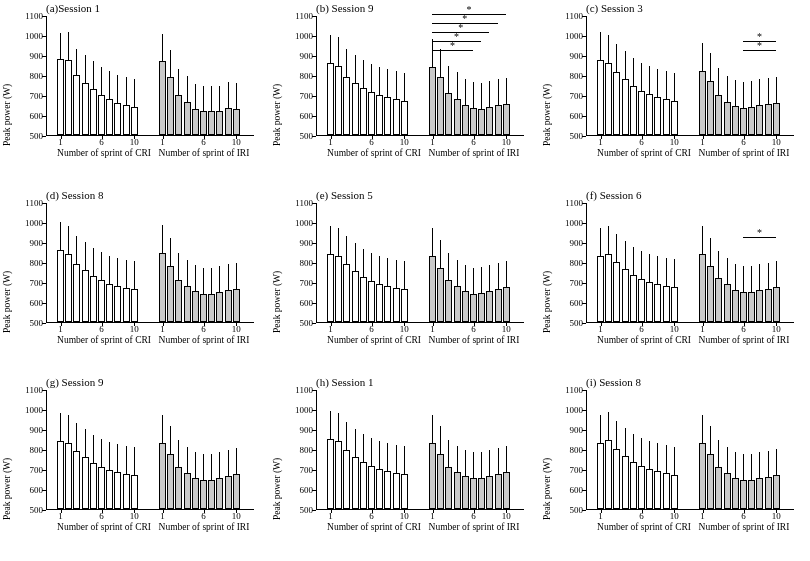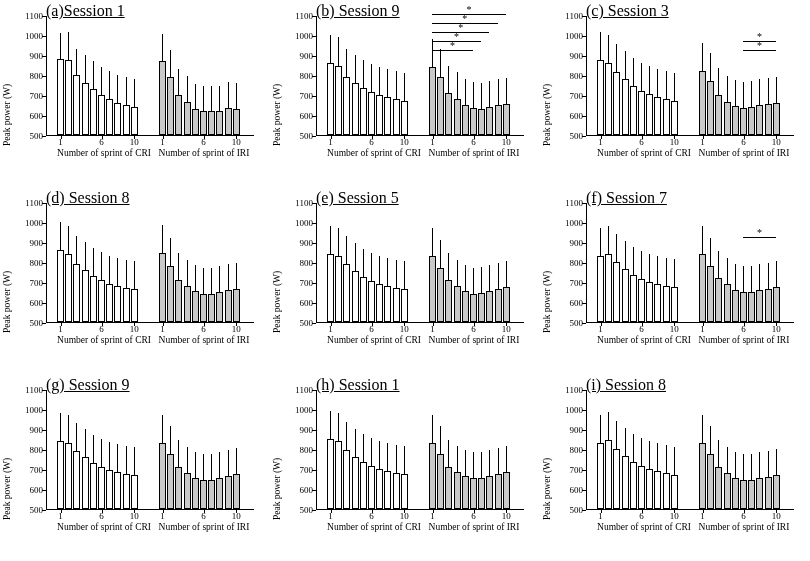--- a/index.html
+++ b/index.html
@@ -10,21 +10,21 @@
   }
   #grid{
     display:grid;
     grid-template-columns:270px 270px 270px;
     grid-template-rows:187px 187px 187px;
     width:810px;height:561px;
   }
   .panel{position:relative;}
   .panel-title{
     position:absolute;top:2px;left:46px;
-    font-size:16px;white-space:nowrap;text-decoration:underline;
+    font-size:11px;white-space:nowrap;
   }
   .plot-area{position:absolute;left:0;top:16px;width:270px;height:171px;}
   .ylabel{
     position:absolute;left:2px;top:34px;
     font-size:9.5px;
     writing-mode:vertical-rl;transform:rotate(180deg);
     white-space:nowrap;
     height:96px;display:flex;align-items:center;
   }
   .yticks{
@@ -747,21 +747,21 @@
           <div class="xtick-mark" style="left: 157.5px;"></div>
           <div class="xtick-lbl" style="left: 157.5px;">6</div>
           <div class="xtick-mark" style="left: 190.3px;"></div>
           <div class="xtick-lbl" style="left: 190.3px;">10</div>
         </div>
         <div class="xcaption left">Number of sprint of CRI</div>
         <div class="xcaption right">Number of sprint of IRI</div>
       </div>
     </div>
     <div class="panel">
-      <div class="panel-title">(f) Session 7</div>
+      <div class="panel-title">(f) Session 6</div>
       <div class="plot-area">
         <div class="ylabel">Peak power (W)</div>
         <div class="yticks">
           <div class="ytick" style="top: 120px;">500</div>
           <div class="ytick" style="top: 100px;">600</div>
           <div class="ytick" style="top: 80px;">700</div>
           <div class="ytick" style="top: 60px;">800</div>
           <div class="ytick" style="top: 40px;">900</div>
           <div class="ytick" style="top: 20px;">1000</div>
           <div class="ytick" style="top: 0px;">1100</div>

